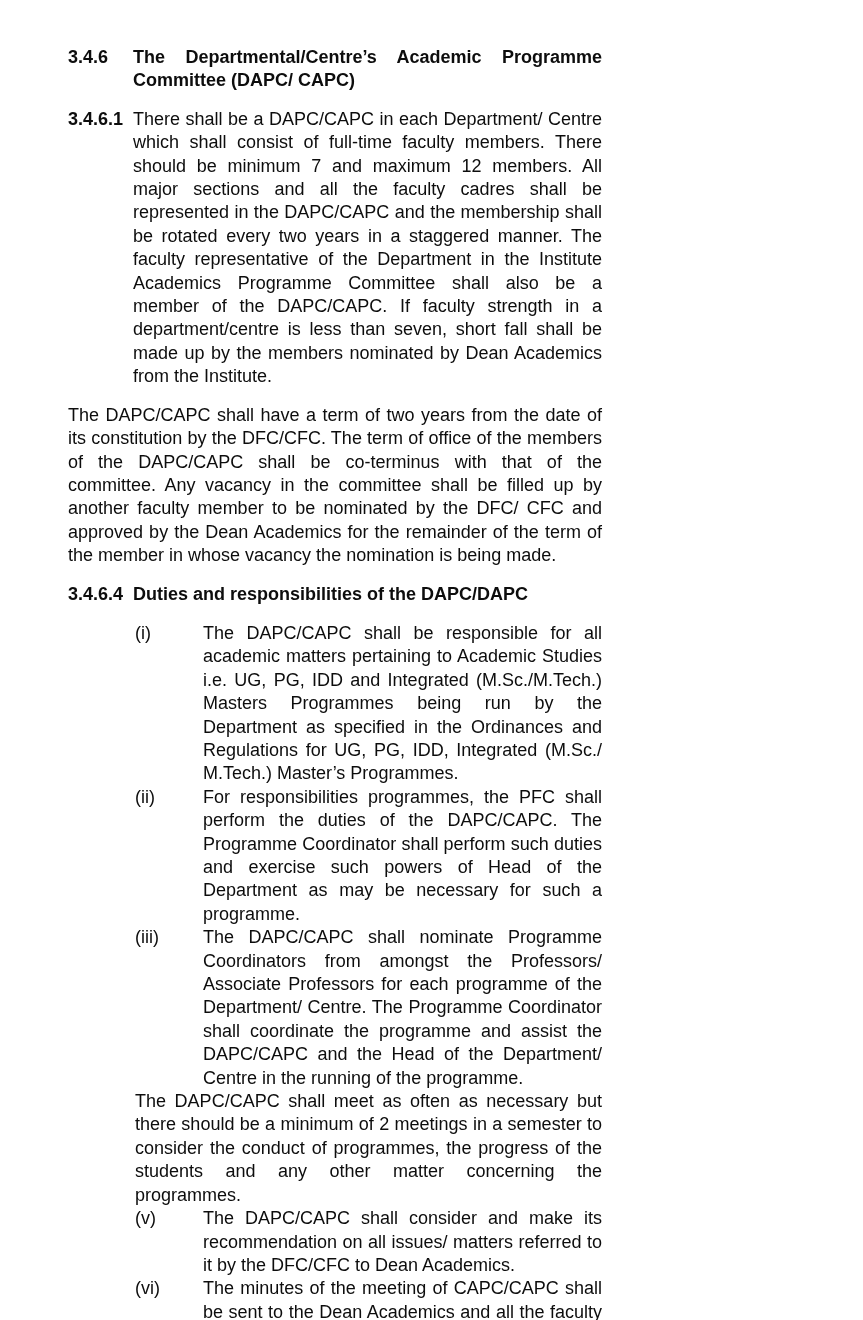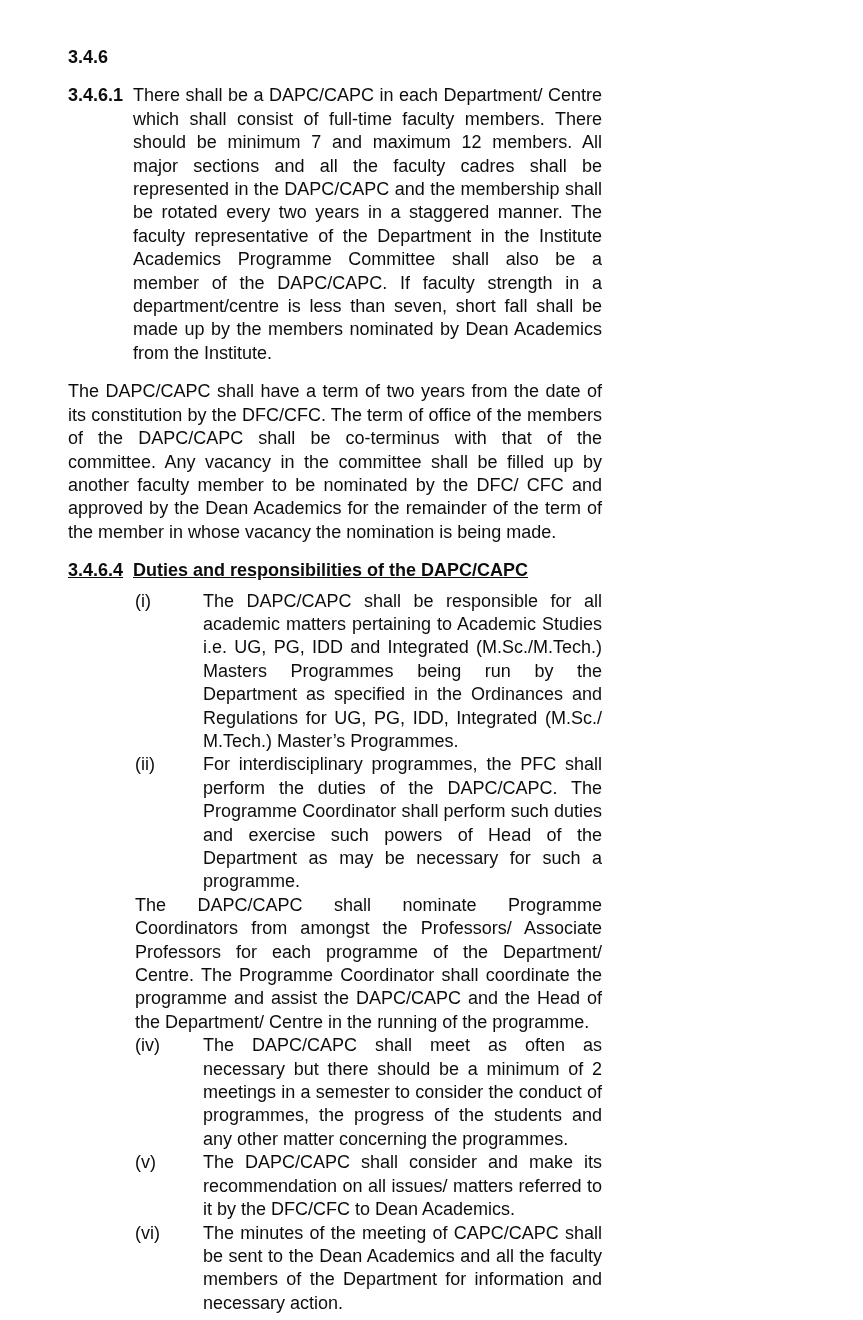--- a/index.html
+++ b/index.html
@@ -33,22 +33,21 @@
     margin: 0;
     text-align: justify;
   }
   .sec.head .body {
     font-weight: 700;
   }
   .sec.head .body.narrow {
     max-width: 622px;
   }
   .sec.last {
-    margin-bottom: 7px;
-    text-decoration: underline;
+    margin-bottom: 16px;
   }
   .duties {
     margin-left: 67px;
     margin-top: 3px;
   }
   .duty {
     display: flex;
   }
   .duty + .duty {
   }
@@ -61,55 +60,56 @@
     text-align: justify;
   }
 </style>
 </head>
 <body>
 
 <div class="page">
 
   <div class="sec head">
     <span class="num">3.4.6</span>
+    <p class="body narrow">The Departmental/Centre’s Academic Programme Committee (DAPC/ CAPC)</p>
   </div>
 
   <div class="sec">
     <span class="num">3.4.6.1</span>
     <p class="body">There shall be a DAPC/CAPC in each Department/ Centre which shall consist of full-time faculty members. There should be minimum 7 and maximum 12 members. All major sections and all the faculty cadres shall be represented in the DAPC/CAPC and the membership shall be rotated every two years in a staggered manner.  The faculty representative of the Department in the Institute Academics Programme Committee shall also be a member of the DAPC/CAPC. If faculty strength in a department/centre is less than seven, short fall shall be made up by the members nominated by Dean Academics from the Institute.</p>
   </div>
 
 
   <div class="sec">
     <p class="body">The DAPC/CAPC shall have a term of two years from the date of its constitution by the DFC/CFC. The term of office of the members of the DAPC/CAPC shall be co-terminus with that of the committee. Any vacancy in the committee shall be filled up by another faculty member to be nominated by the DFC/ CFC and approved by the Dean Academics for the remainder of the term of the member in whose vacancy the nomination is being made.</p>
   </div>
 
   <div class="sec head last">
     <span class="num">3.4.6.4</span>
-    <p class="body">Duties and responsibilities of the DAPC/CAPC</p>
+    <p class="body">Duties and responsibilities of the DAPC/DAPC</p>
   </div>
 
   <div class="duties">
 
     <div class="duty">
       <span class="marker">(i)</span>
       <p class="body">The DAPC/CAPC shall be responsible for all academic matters pertaining to Academic Studies i.e. UG, PG, IDD and Integrated (M.Sc./M.Tech.) Masters Programmes being run by the Department as specified in the Ordinances and Regulations for UG, PG, IDD, Integrated (M.Sc./ M.Tech.) Master’s Programmes.</p>
     </div>
 
     <div class="duty">
       <span class="marker">(ii)</span>
-      <p class="body">For interdisciplinary programmes, the PFC shall perform the duties of the DAPC/CAPC. The Programme Coordinator shall perform such duties and exercise such powers of Head of the Department as may be necessary for such a programme.</p>
+      <p class="body">For responsibilities programmes, the PFC shall perform the duties of the DAPC/CAPC. The Programme Coordinator shall perform such duties and exercise such powers of Head of the Department as may be necessary for such a programme.</p>
     </div>
 
     <div class="duty">
+      <span class="marker">(iii)</span>
       <p class="body">The DAPC/CAPC shall nominate Programme Coordinators from amongst the Professors/ Associate Professors for each programme of the Department/ Centre. The Programme Coordinator shall coordinate the programme and assist the DAPC/CAPC and the Head of the Department/ Centre in the running of the programme.</p>
     </div>
 
     <div class="duty">
-      <span class="marker">(iv)</span>
       <p class="body">The DAPC/CAPC shall meet as often as necessary but there should be a minimum of 2 meetings in a semester to consider the conduct of programmes, the progress of the students and any other matter concerning the programmes.</p>
     </div>
 
     <div class="duty">
       <span class="marker">(v)</span>
       <p class="body">The DAPC/CAPC shall consider and make its recommendation on all issues/ matters referred to it by the DFC/CFC to Dean Academics.</p>
     </div>
 
     <div class="duty">
       <span class="marker">(vi)</span>

